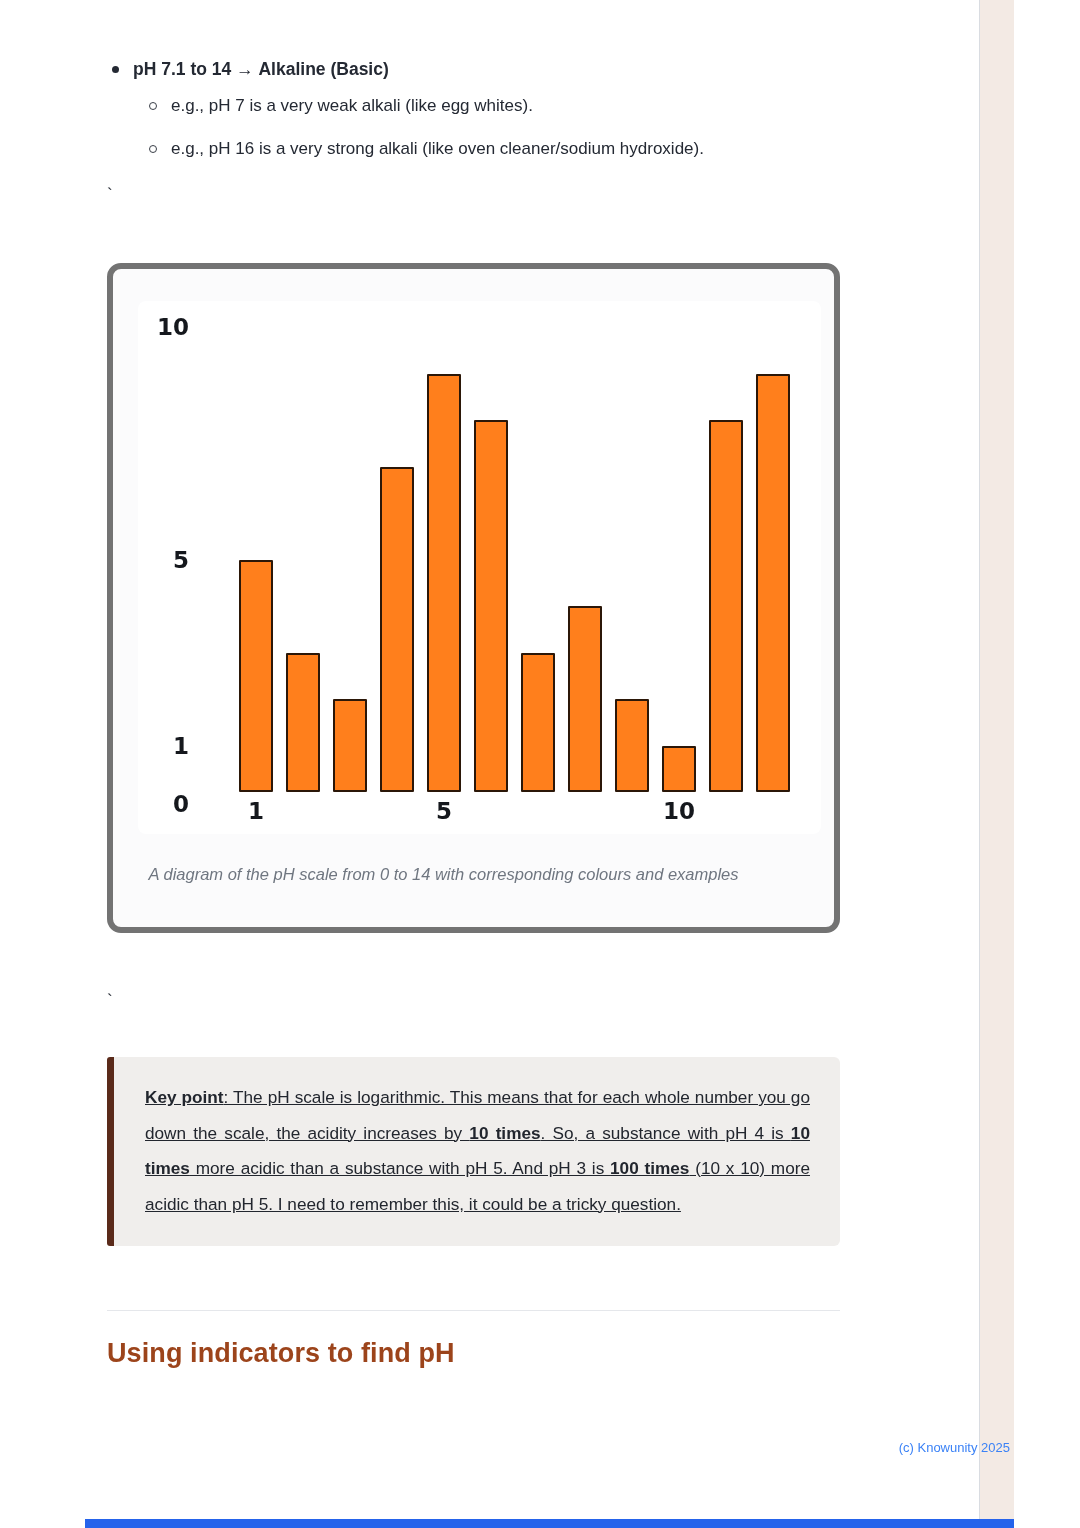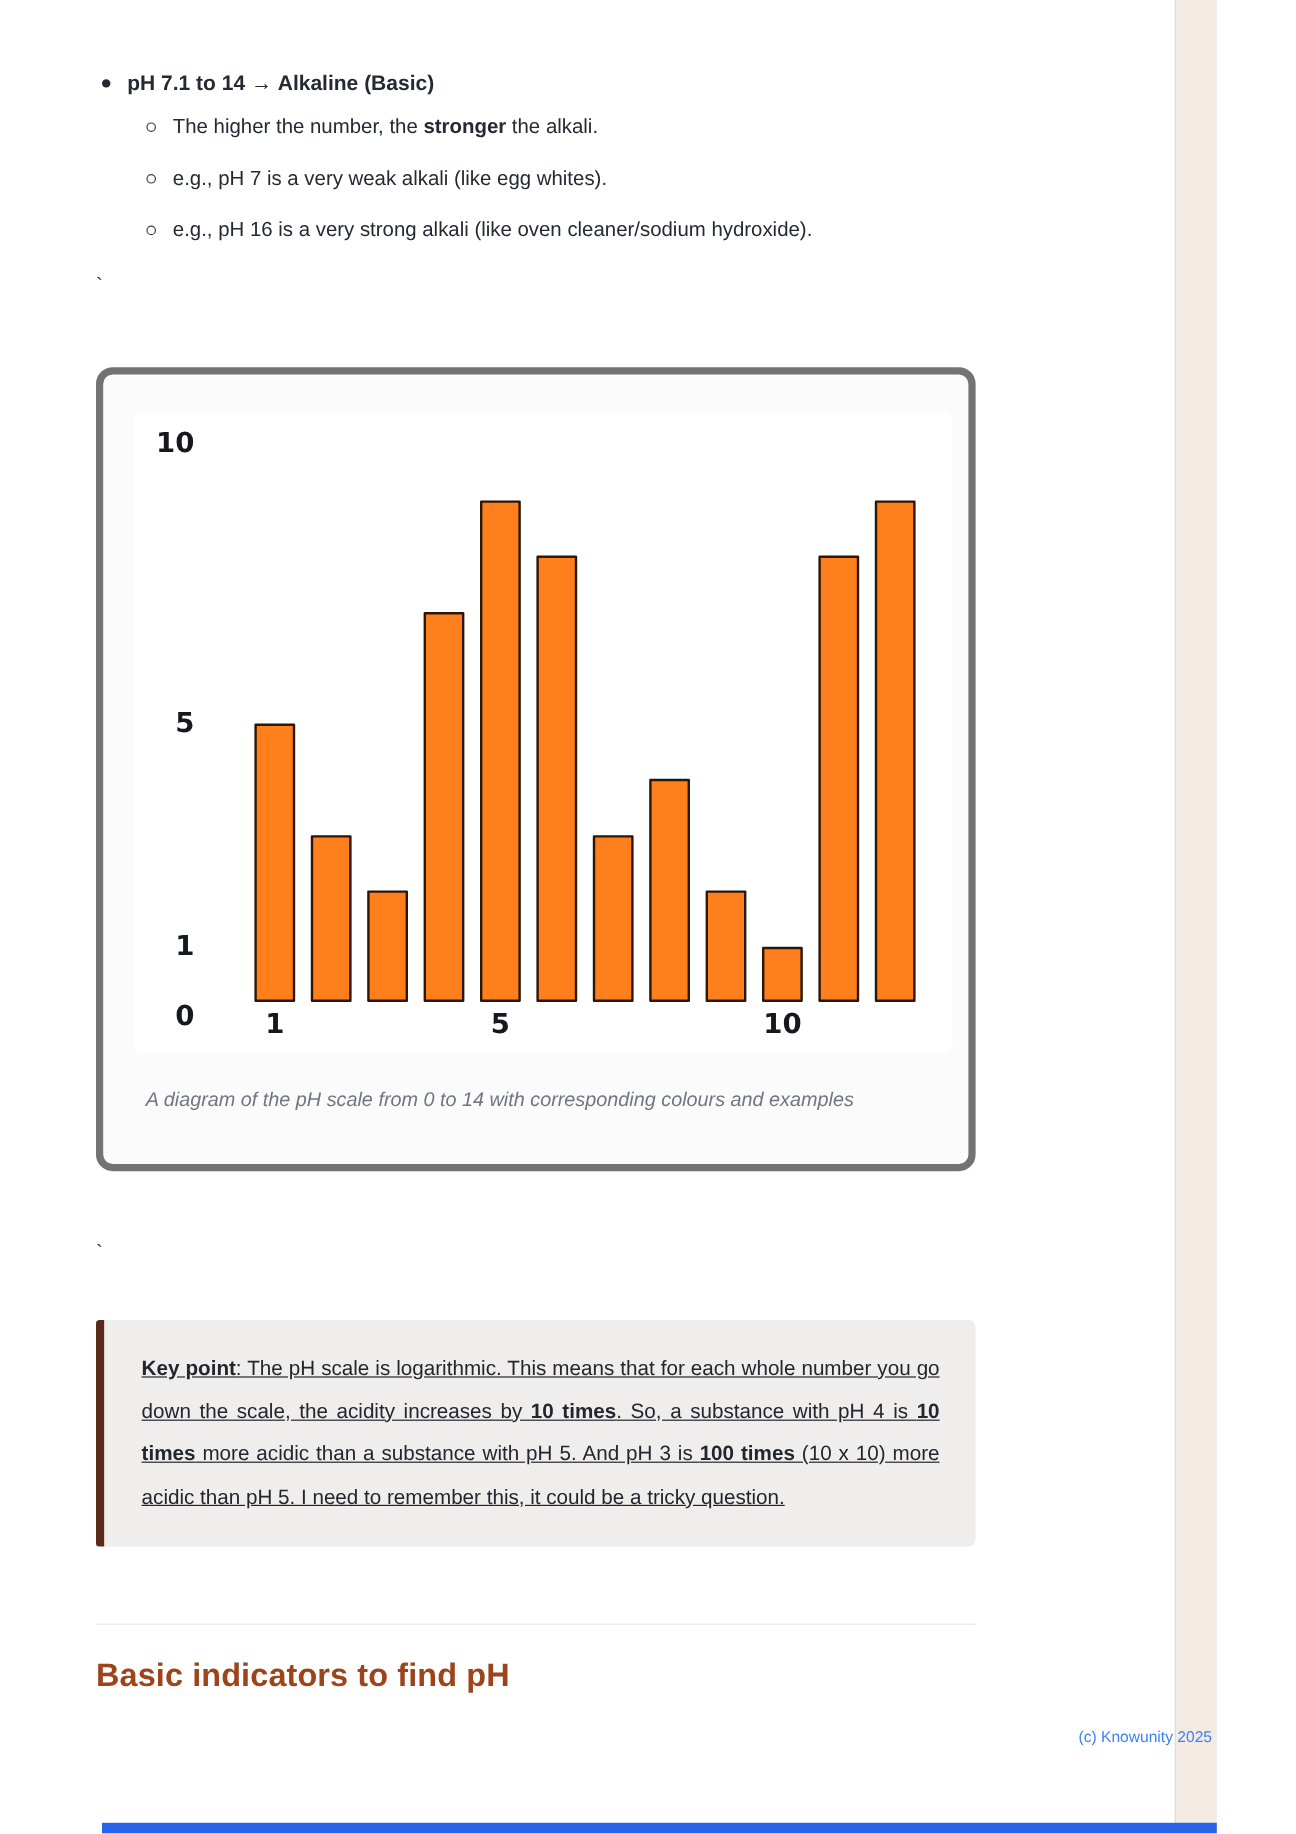--- a/index.html
+++ b/index.html
@@ -6,21 +6,21 @@
   html,body {
     width:1080px; height:1528px;
     background:#ffffff;
     font-family:"Liberation Sans", sans-serif;
     color:#242933;
     overflow:hidden;
     position:relative;
   }
   .b { font-weight:700; }
 
-  .content { position:absolute; left:80px; top:0; width:733px; }
+  .content { position:absolute; left:107px; top:0; width:733px; }
 
   
   .bullet-row { display:flex; align-items:flex-start; }
   .bullet-row.main { margin-top:57px; font-size:17.5px; line-height:24px; }
   .bullet-row.main .marker {
     width:7px; height:7px; border-radius:50%; background:#242933;
     margin:9px 14px 0 5px; flex:0 0 auto;
   }
   .sub-list { margin-top:13px; }
   .bullet-row.sub { font-size:17px; line-height:24px; margin-bottom:19px; }
@@ -124,24 +124,20 @@
 <div class="content">
 
   <div class="bullet-row main">
     <span class="marker"></span>
     <span><span class="b">pH 7.1 to 14</span><span> → </span><span class="b">Alkaline (Basic)</span></span>
   </div>
 
   <div class="sub-list">
     <div class="bullet-row sub">
       <span class="marker"></span>
-      <span><span>The higher the number, the </span><span class="b">stronger</span><span> the alkali.</span></span>
-    </div>
-    <div class="bullet-row sub">
-      <span class="marker"></span>
       <span><span>e.g., pH 7 is a very weak alkali (like egg whites).</span></span>
     </div>
     <div class="bullet-row sub">
       <span class="marker"></span>
       <span><span>e.g., pH 16 is a very strong alkali (like oven cleaner/sodium hydroxide).</span></span>
     </div>
   </div>
 
   <div class="stray-tick">`</div>
 
@@ -175,21 +171,21 @@
     </div>
     <div class="caption">A diagram of the pH scale from 0 to 14 with corresponding colours and examples</div>
   </div>
 
   <div class="stray-tick" style="margin-top:58px;">`</div>
 
   <div class="keypoint"><span class="b">Key point</span><span>: The pH scale is logarithmic. This means that for each whole number you go down the scale, the acidity increases by </span><span class="b">10 times</span><span>. So, a substance with pH 4 is </span><span class="b">10 times</span><span> more acidic than a substance with pH 5. And pH 3 is </span><span class="b">100 times</span><span> (10 x 10) more acidic than pH 5. I need to remember this, it could be a tricky question.</span></div>
 
   <hr class="divider">
 
-  <h2 class="section-heading">Basic indicators to find pH</h2>
+  <h2 class="section-heading">Using indicators to find pH</h2>
 
 </div>
 
 <div class="page-footer">(c) Knowunity 2025</div>
 
 <div class="right-strip"></div>
 
 <div class="bottom-accent"></div>
 
 </body></html>

